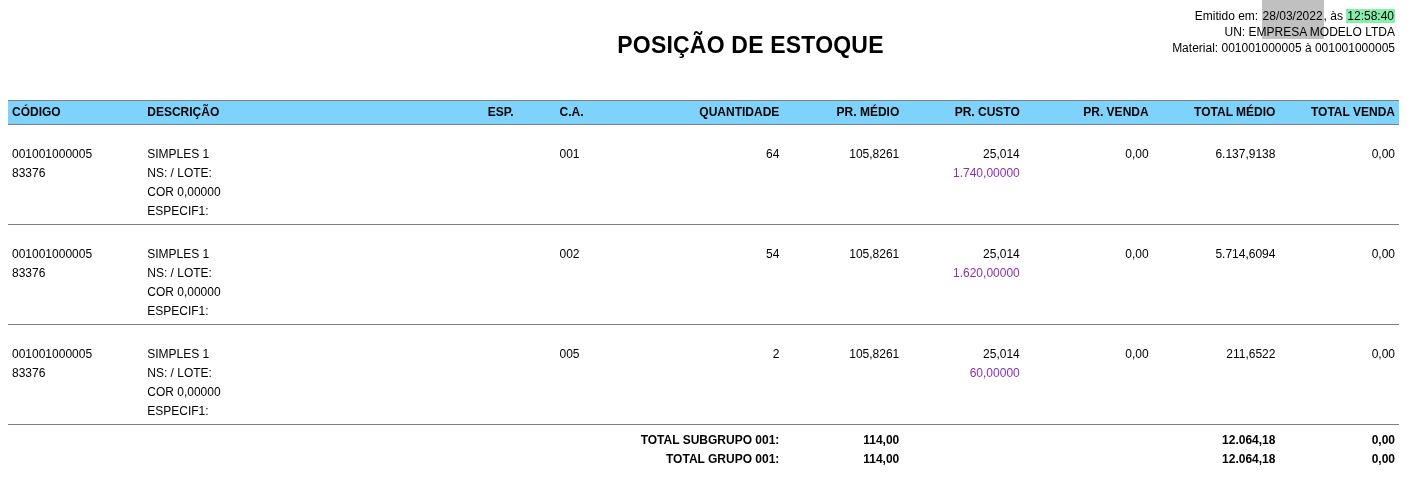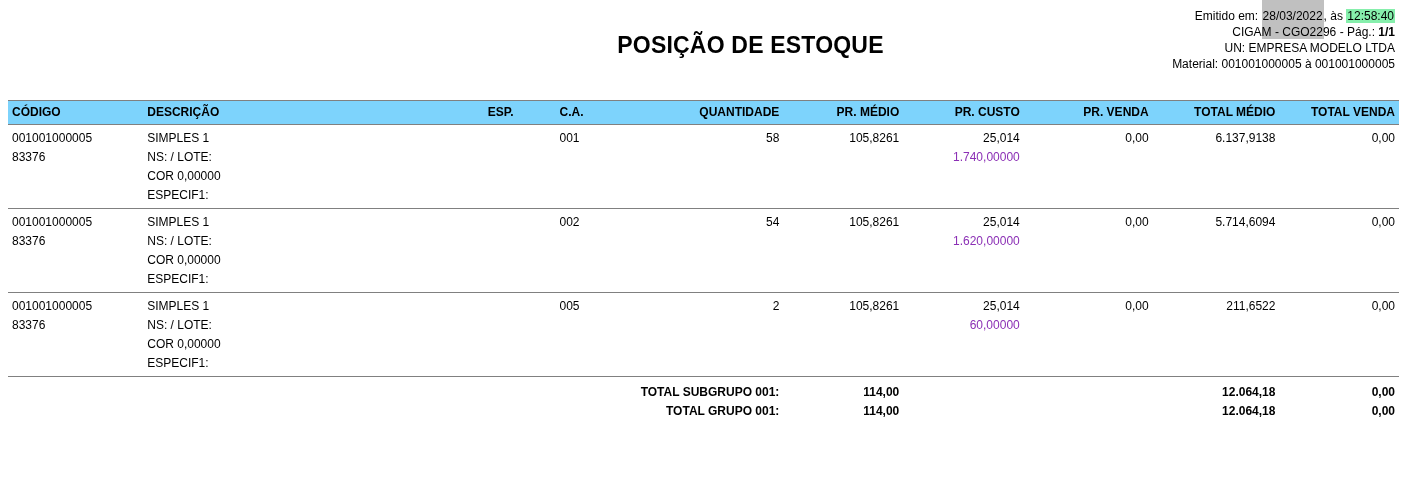--- a/index.html
+++ b/index.html
@@ -96,21 +96,21 @@
   .c-prmed   { width: 120px; }
   .c-prcusto { width: 120px; }
   .c-prvenda { width: 130px; }
   .c-totmed  { width: 125px; }
   .c-totvenda{ width: 116px; }
 
   tr.group-row td {
     border-bottom: 1px solid #808080;
     padding-bottom: 3px;
   }
-  tr.first-line td { padding-top: 4px; }
+  tr.first-line td { padding-top: 20px; }
 
   .cost-alt {
     color: #8b2fb5;
   }
 
   
   .totals {
     font-size: 12px;
     font-weight: bold;
   }
@@ -123,21 +123,20 @@
   .totals td.val { text-align: right; }
   .spacer-row td { height: 6px; padding: 0; }
 </style>
 </head>
 <body>
 
 <div class="page">
 
   <div class="header-meta">
     <div class="line"><span>Emitido em: </span><span class="hl-date">28/03/2022</span><span>, às </span><span class="hl-time">12:58:40</span></div>
-    <div class="line"><span>CIGAM - CGO2296 - Pág.: </span><span class="bold">1/1</span></div>
     <div class="line">UN: EMPRESA MODELO LTDA</div>
     <div class="line">Material: 001001000005 à 001001000005</div>
   </div>
 
   <div class="doc-title"><span>POSIÇÃO DE ESTOQUE</span></div>
 
   <div class="table-wrap">
     <table class="stock">
       <thead>
         <tr>
@@ -153,21 +152,21 @@
           <th class="c-totvenda ta-r">TOTAL VENDA</th>
         </tr>
       </thead>
       <tbody>
 
         <tr class="first-line">
           <td class="ta-l">001001000005</td>
           <td class="ta-l">SIMPLES 1</td>
           <td class="ta-l"></td>
           <td class="ta-l">001</td>
-          <td class="ta-r">58</td>
+          <td class="ta-r">64</td>
           <td class="ta-r">105,8261</td>
           <td class="ta-r">25,014</td>
           <td class="ta-r">0,00</td>
           <td class="ta-r">6.137,9138</td>
           <td class="ta-r">0,00</td>
         </tr>
         <tr>
           <td class="ta-l">83376</td>
           <td class="ta-l">NS:  / LOTE:</td>
           <td></td>

